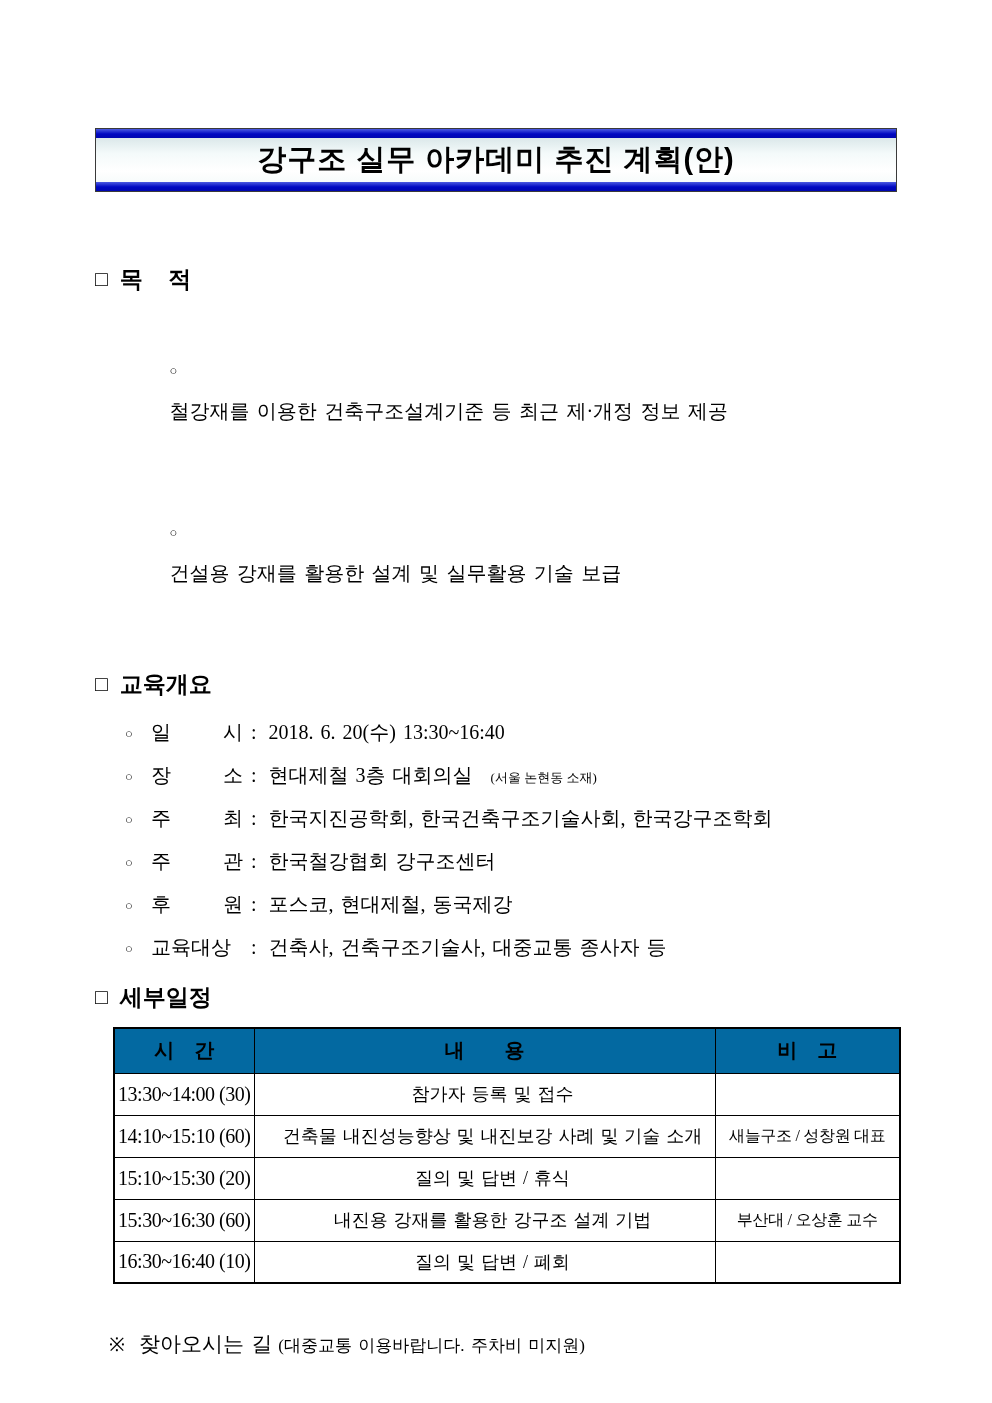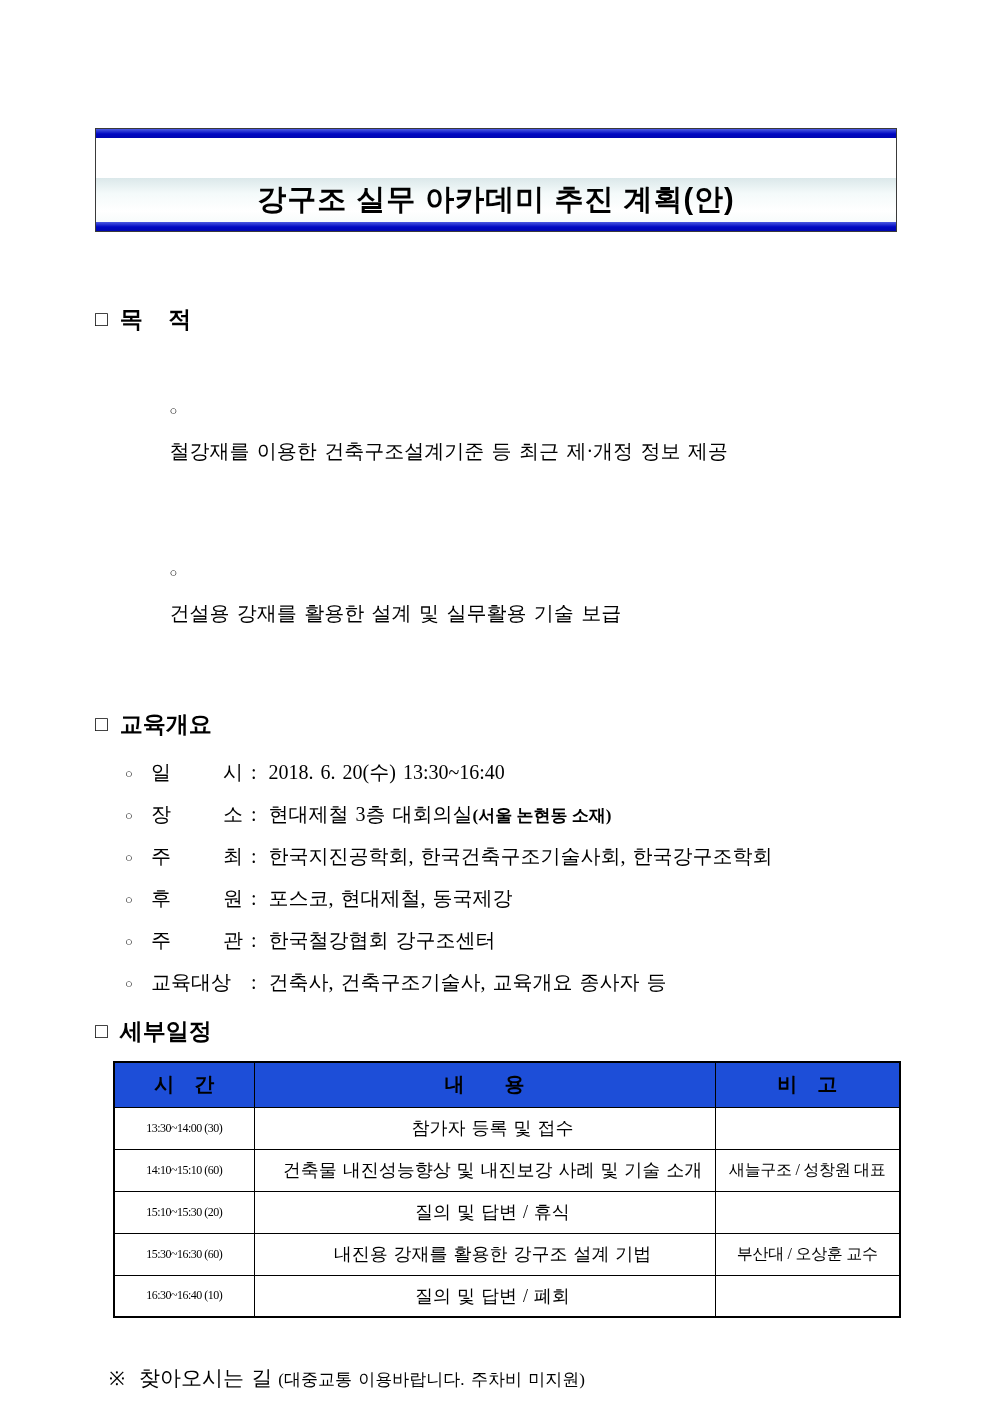--- a/index.html
+++ b/index.html
@@ -21,21 +21,20 @@
   .banner-bar {
     height: 9px;
     background: linear-gradient(180deg, #4b5ae2 0%, #0008c2 55%, #0006b0 100%);
   }
   .banner-inner {
     height: 44px;
     display: flex;
     align-items: center;
     justify-content: center;
     background: linear-gradient(180deg, #dbe8ea 0%, #f4fafa 35%, #ffffff 75%, #f7fbfb 100%);
-    margin-top: 40px;
   }
   .banner-title {
     font-family: "Liberation Sans", "DejaVu Sans", sans-serif;
     font-weight: bold;
     font-size: 29px;
     letter-spacing: 1px;
     white-space: pre;
   }
 
   
@@ -83,48 +82,48 @@
     white-space: nowrap;
   }
   .ov-label {
     display: inline-block;
     width: 92px;
     text-align: justify;
     text-align-last: justify;
   }
   .ov-colon { display: inline-block; margin: 0 12px 0 8px; }
   .ov-value { word-spacing: 0.1em; }
-  .ov-note { font-size: 17px; margin-left: 0; font-weight: bold; }
+  .ov-note { font-size: 13px; margin-left: 18px; }
 
   
   table.schedule {
     margin-top: 14px;
     margin-left: 18px;
     border-collapse: collapse;
     border: 2px solid #000;
     table-layout: fixed;
     width: 786px;
   }
   .schedule th, .schedule td {
     border: 1px solid #000;
     text-align: center;
     vertical-align: middle;
   }
   .schedule th {
     height: 45px;
-    background: #1d4ed8;
+    background: #0369a1;
     font-size: 20px;
     font-weight: bold;
     white-space: pre;
   }
   .schedule td { height: 42px; }
   .col-time  { width: 140px; }
   .col-body  { width: 461px; }
   .col-note  { width: 185px; }
-  td.cell-time { font-size: 12px; letter-spacing: -0.5px; margin-top: 12px; }
+  td.cell-time { font-size: 20px; letter-spacing: -0.5px; margin-top: 12px; }
   td.cell-content { font-size: 18px; white-space: pre-wrap; word-spacing: 0.08em; padding-left: 16px; }
   td.cell-note { font-size: 16px; letter-spacing: -0.3px; }
 
   
   .ref-block-directions { margin-top: 42px; }
   .ref-line {
     font-size: 21px;
     line-height: 36px;
     padding-left: 14px;
     word-spacing: 0.1em;
@@ -176,27 +175,27 @@
     <div class="ov-row">
       <span class="circle-bullet">○</span><span class="ov-label">일 시</span><span class="ov-colon">:</span><span class="ov-value">2018. 6. 20(수) 13:30~16:40</span><span class="ov-note"></span>
     </div>
     <div class="ov-row">
       <span class="circle-bullet">○</span><span class="ov-label">장 소</span><span class="ov-colon">:</span><span class="ov-value">현대제철 3층 대회의실</span><span class="ov-note">(서울 논현동 소재)</span>
     </div>
     <div class="ov-row">
       <span class="circle-bullet">○</span><span class="ov-label">주 최</span><span class="ov-colon">:</span><span class="ov-value">한국지진공학회, 한국건축구조기술사회, 한국강구조학회</span><span class="ov-note"></span>
     </div>
     <div class="ov-row">
+      <span class="circle-bullet">○</span><span class="ov-label">주 관</span><span class="ov-colon">:</span><span class="ov-value">한국철강협회 강구조센터</span><span class="ov-note"></span>
+    </div>
+    <div class="ov-row">
       <span class="circle-bullet">○</span><span class="ov-label">후 원</span><span class="ov-colon">:</span><span class="ov-value">포스코, 현대제철, 동국제강</span><span class="ov-note"></span>
     </div>
     <div class="ov-row">
-      <span class="circle-bullet">○</span><span class="ov-label">주 관</span><span class="ov-colon">:</span><span class="ov-value">한국철강협회 강구조센터</span><span class="ov-note"></span>
-    </div>
-    <div class="ov-row">
-      <span class="circle-bullet">○</span><span class="ov-label">교육대상</span><span class="ov-colon">:</span><span class="ov-value">건축사, 건축구조기술사, 교육개요 종사자 등</span><span class="ov-note"></span>
+      <span class="circle-bullet">○</span><span class="ov-label">교육대상</span><span class="ov-colon">:</span><span class="ov-value">건축사, 건축구조기술사, 대중교통 종사자 등</span><span class="ov-note"></span>
     </div>
   </div>
 
   <div class="sec-head sec-schedule">
     <span class="sec-square">□</span>
     <span>세부일정</span>
   </div>
 
   <table class="schedule">
     <colgroup>

